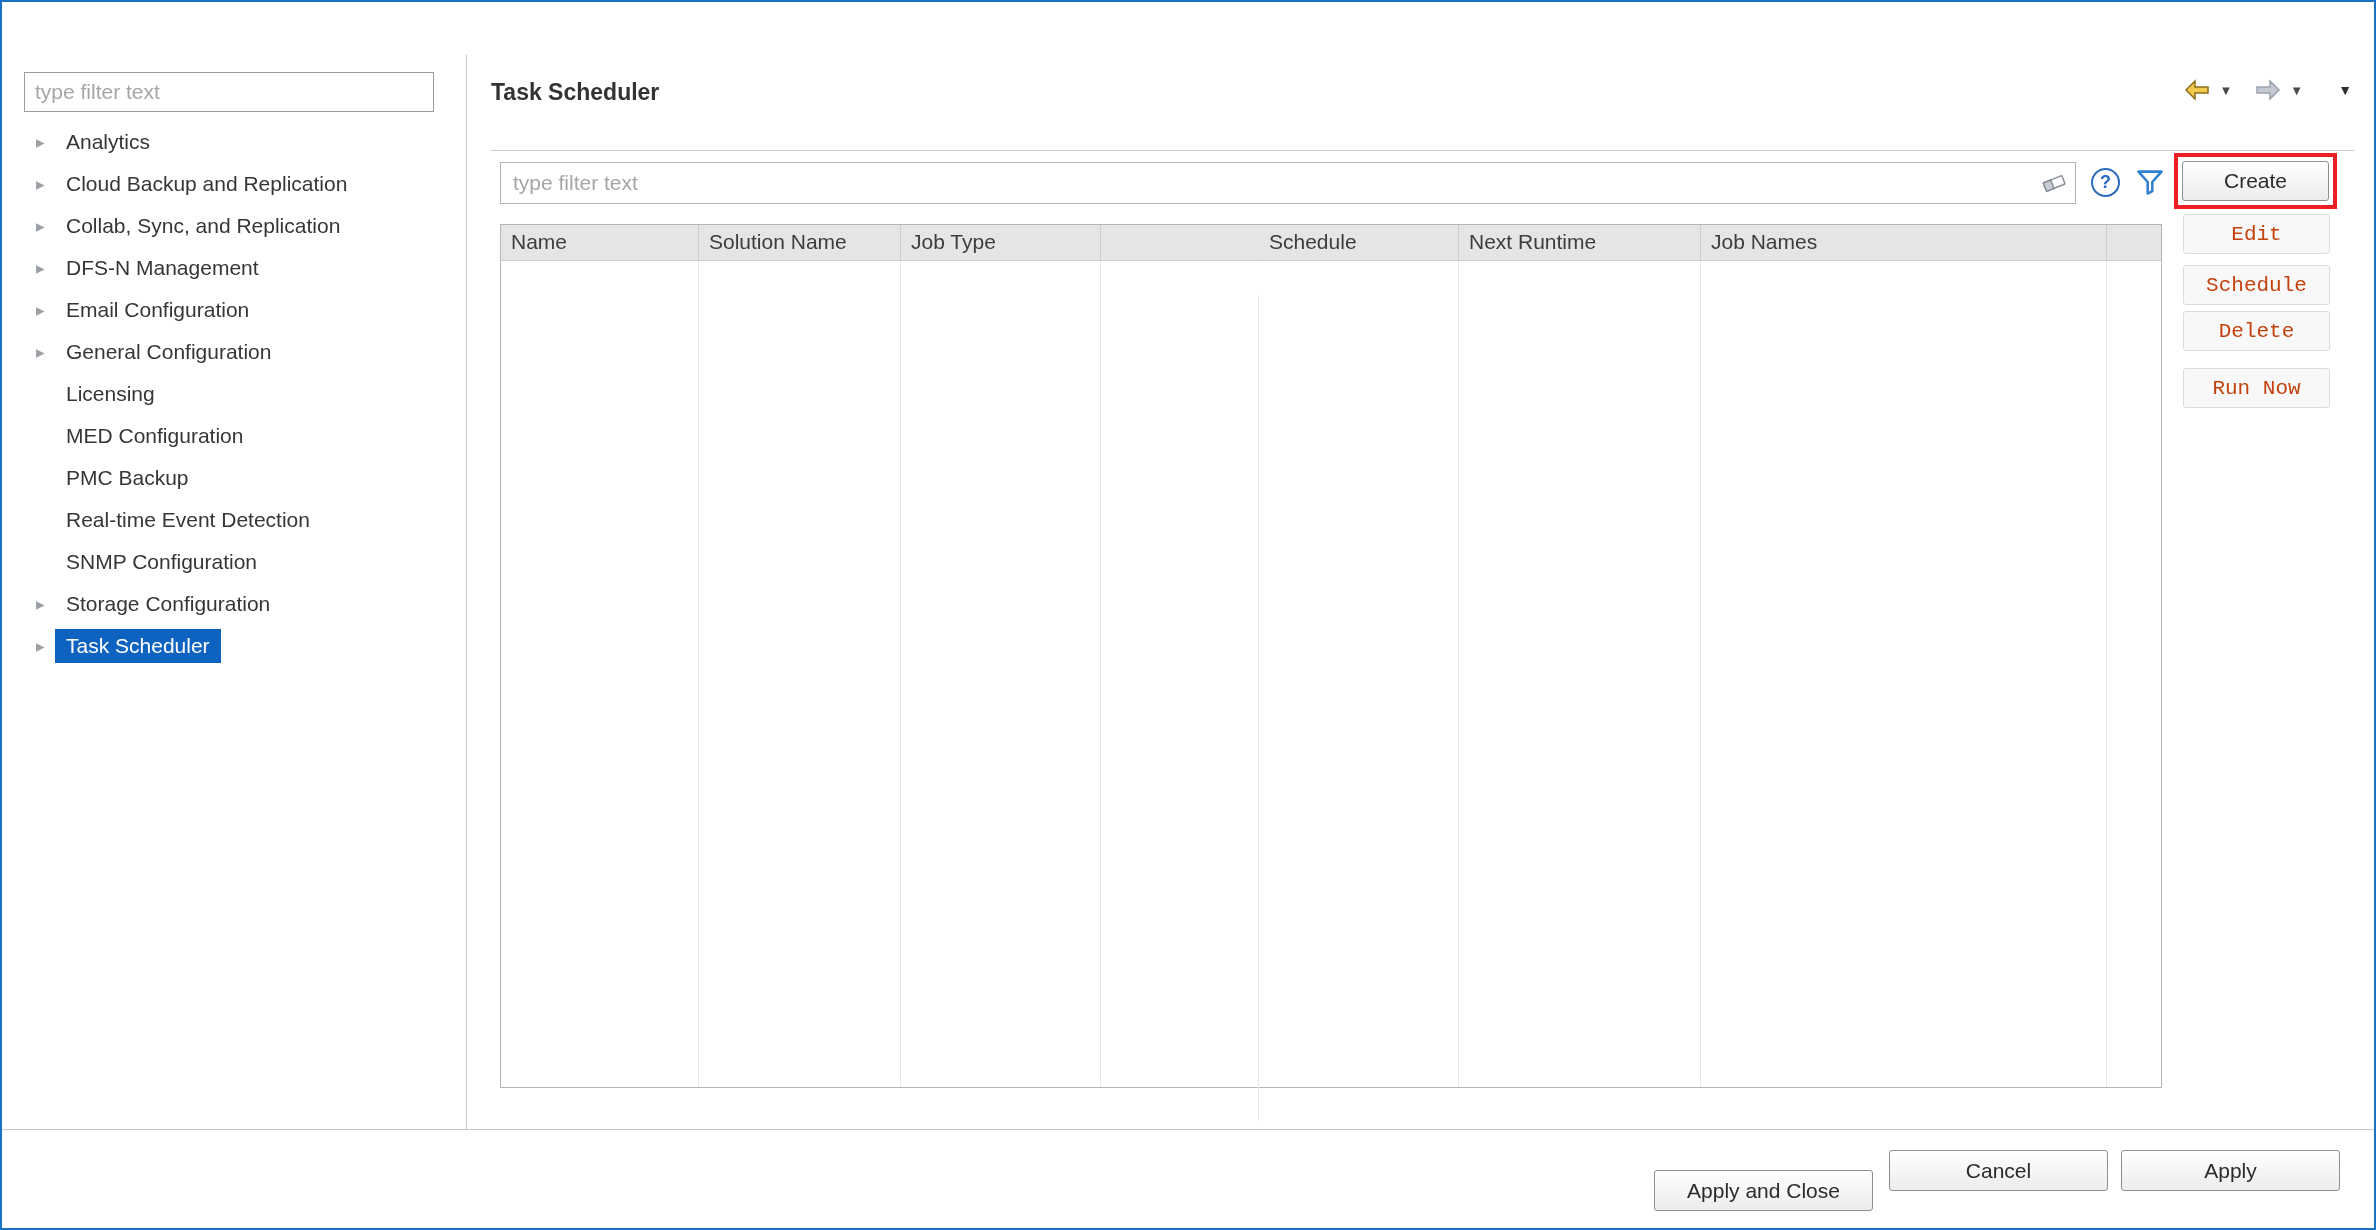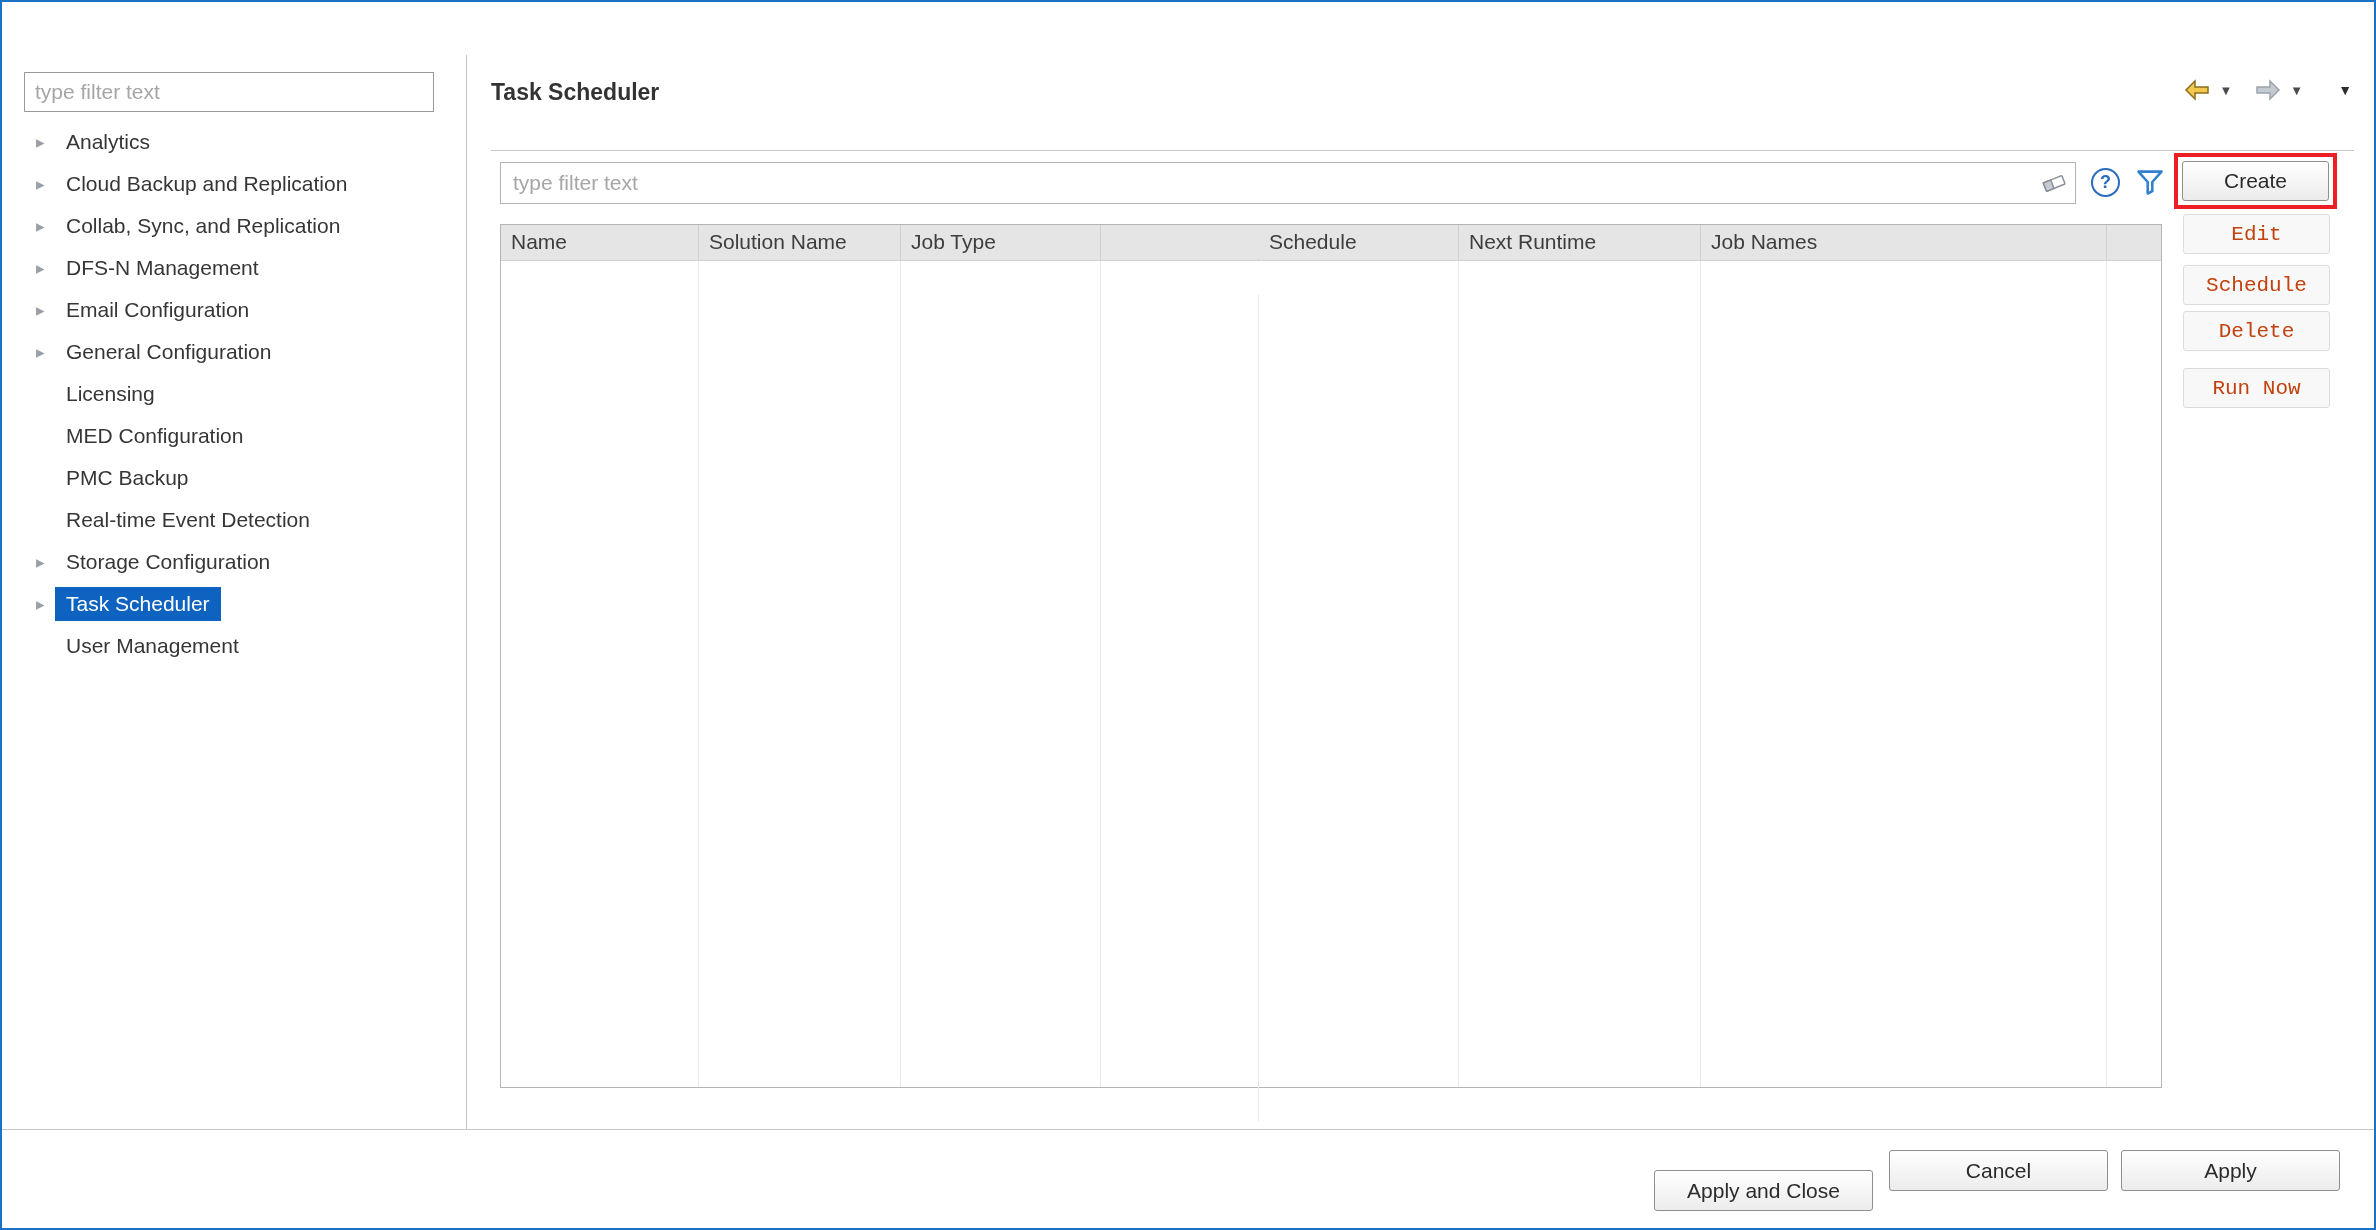--- a/index.html
+++ b/index.html
@@ -161,30 +161,30 @@
       </div>
       <div class="tree-item">
         <span class="twisty"></span>
         <span class="tree-label">PMC Backup</span>
       </div>
       <div class="tree-item">
         <span class="twisty"></span>
         <span class="tree-label">Real-time Event Detection</span>
       </div>
       <div class="tree-item">
+        <span class="twisty"></span>
+        <span class="tree-label">SNMP Configuration</span>
+      </div>
+      <div class="tree-item">
         <span class="twisty">▸</span>
         <span class="tree-label">Storage Configuration</span>
       </div>
       <div class="tree-item">
         <span class="twisty">▸</span>
         <span class="tree-label selected">Task Scheduler</span>
-      </div>
-      <div class="tree-item">
-        <span class="twisty"></span>
-        <span class="tree-label">User Management</span>
       </div>
     </div>
   </div>
   <div class="panel-divider"></div>
 
   <div class="main">
     <div class="main-title">Task Scheduler</div>
 
     <div class="nav-icons">
       <svg width="26" height="22" viewBox="0 0 26 22">

